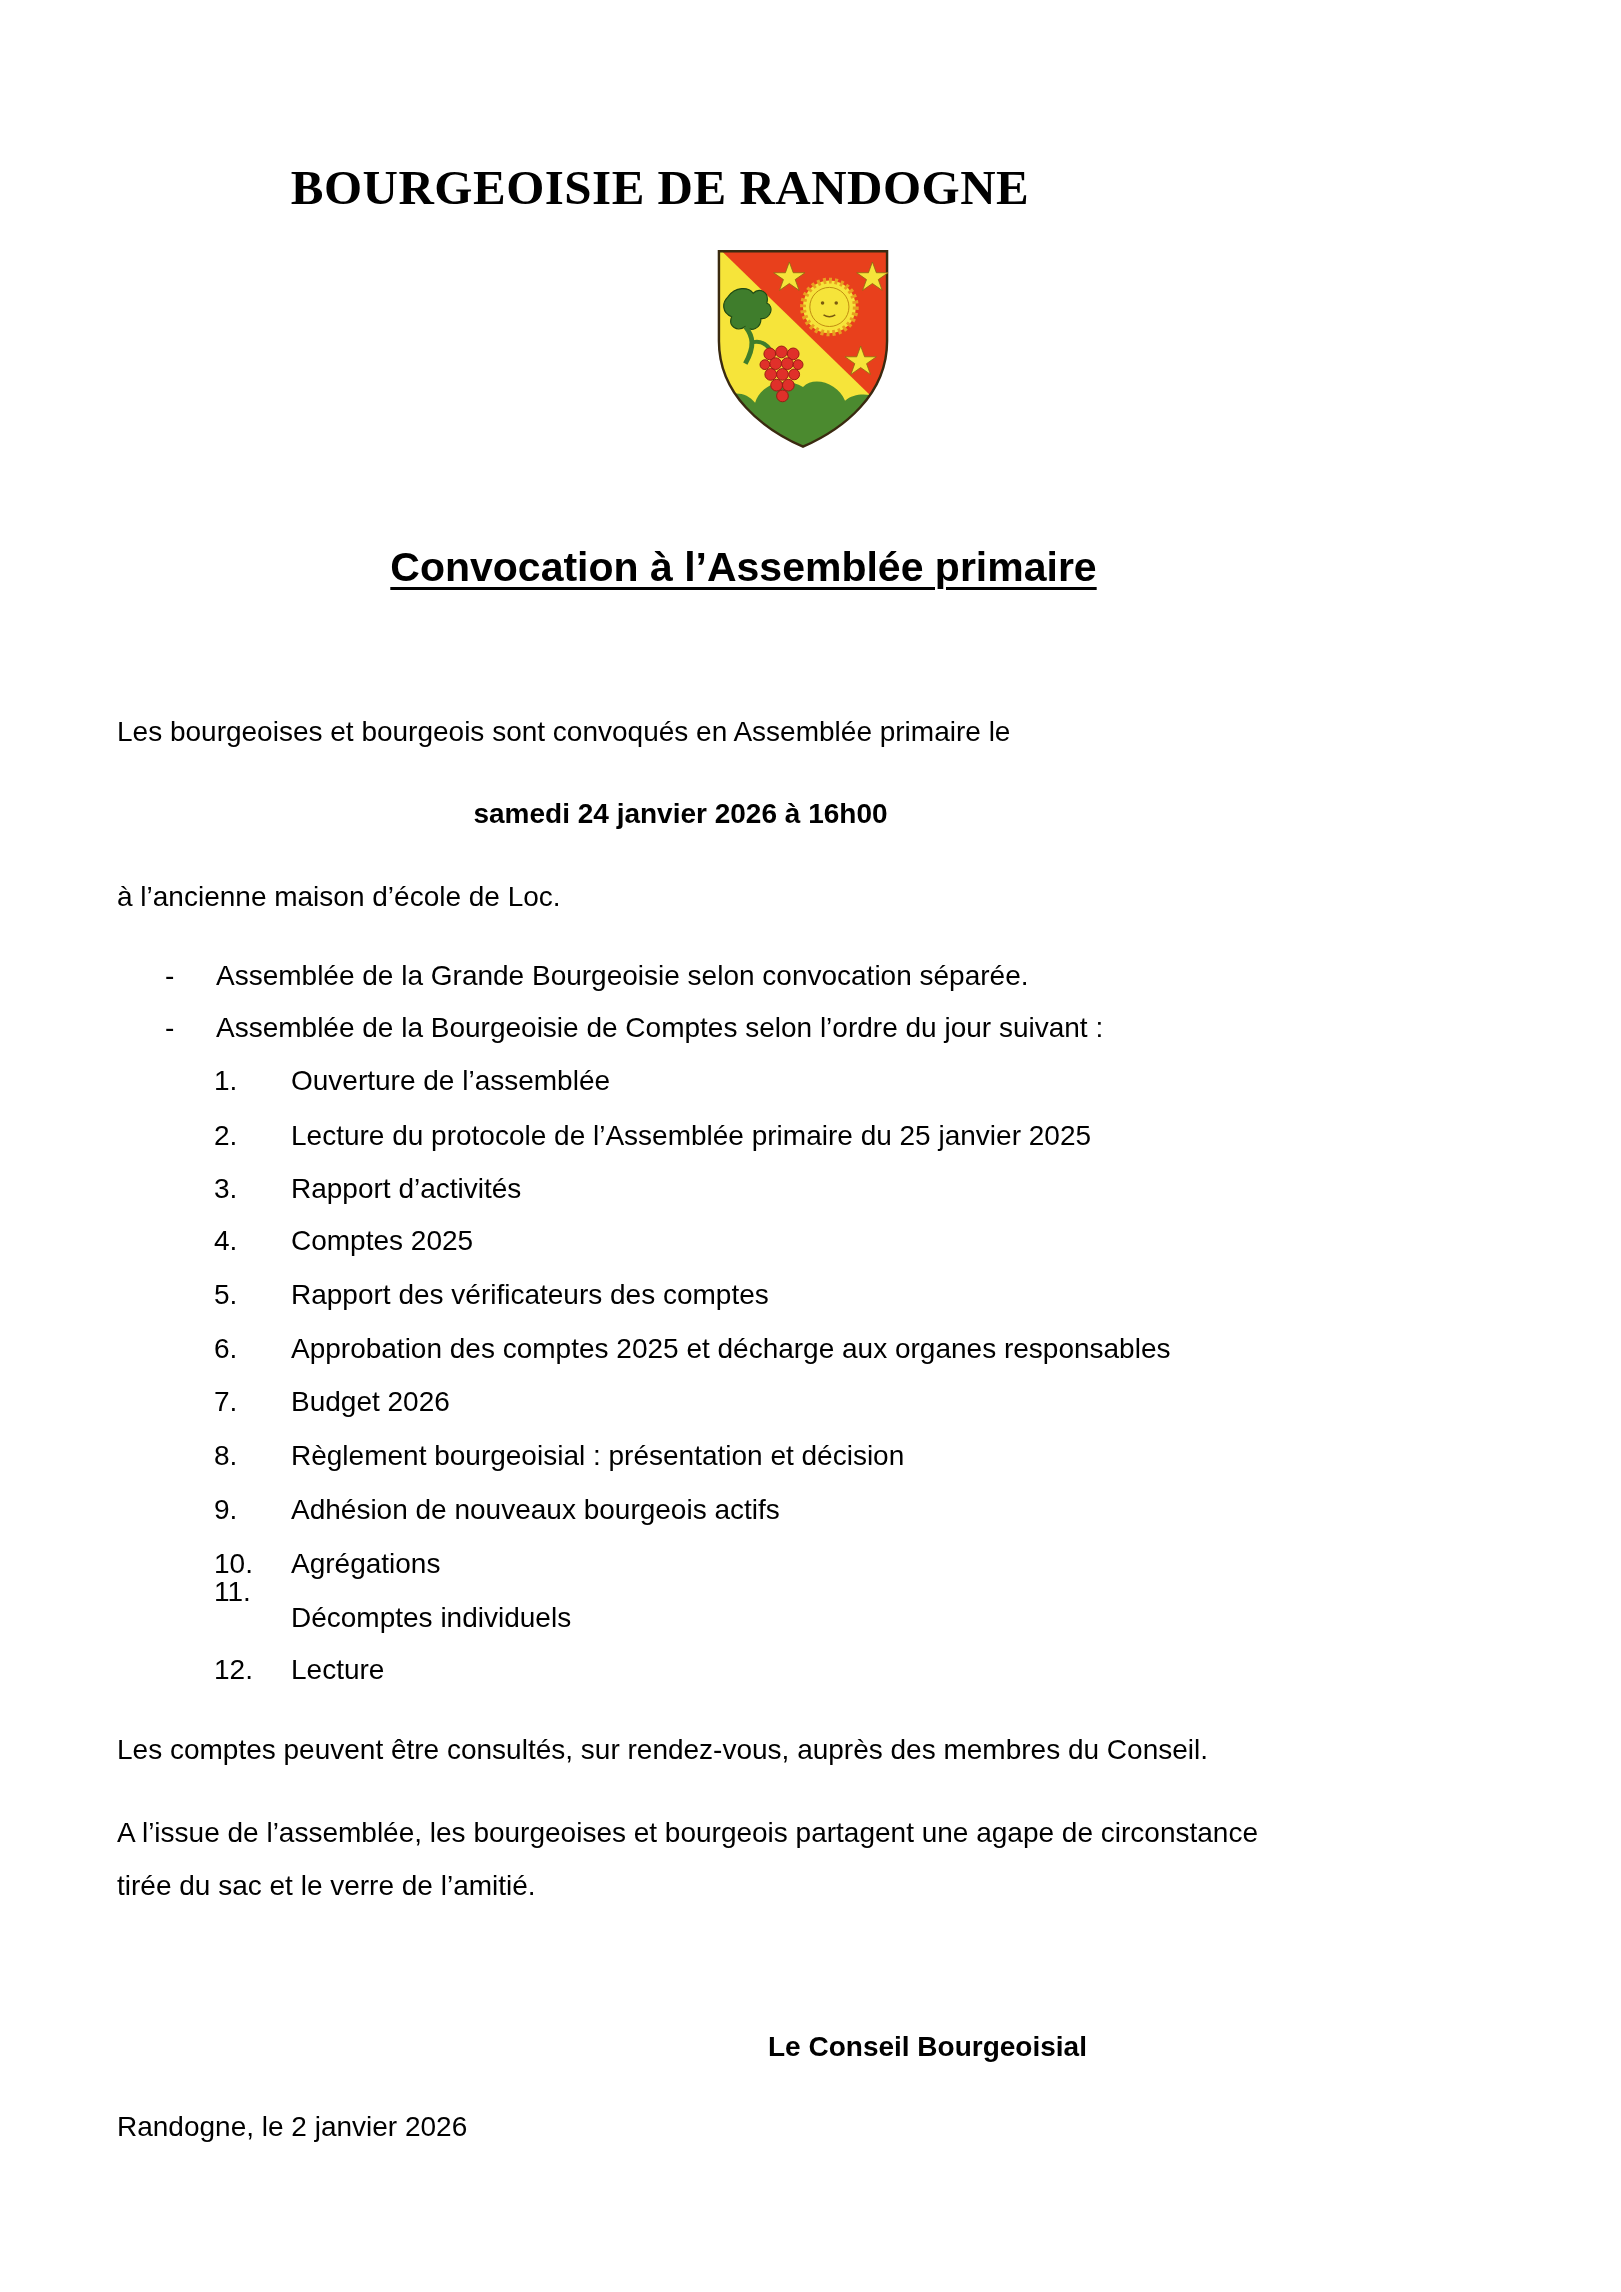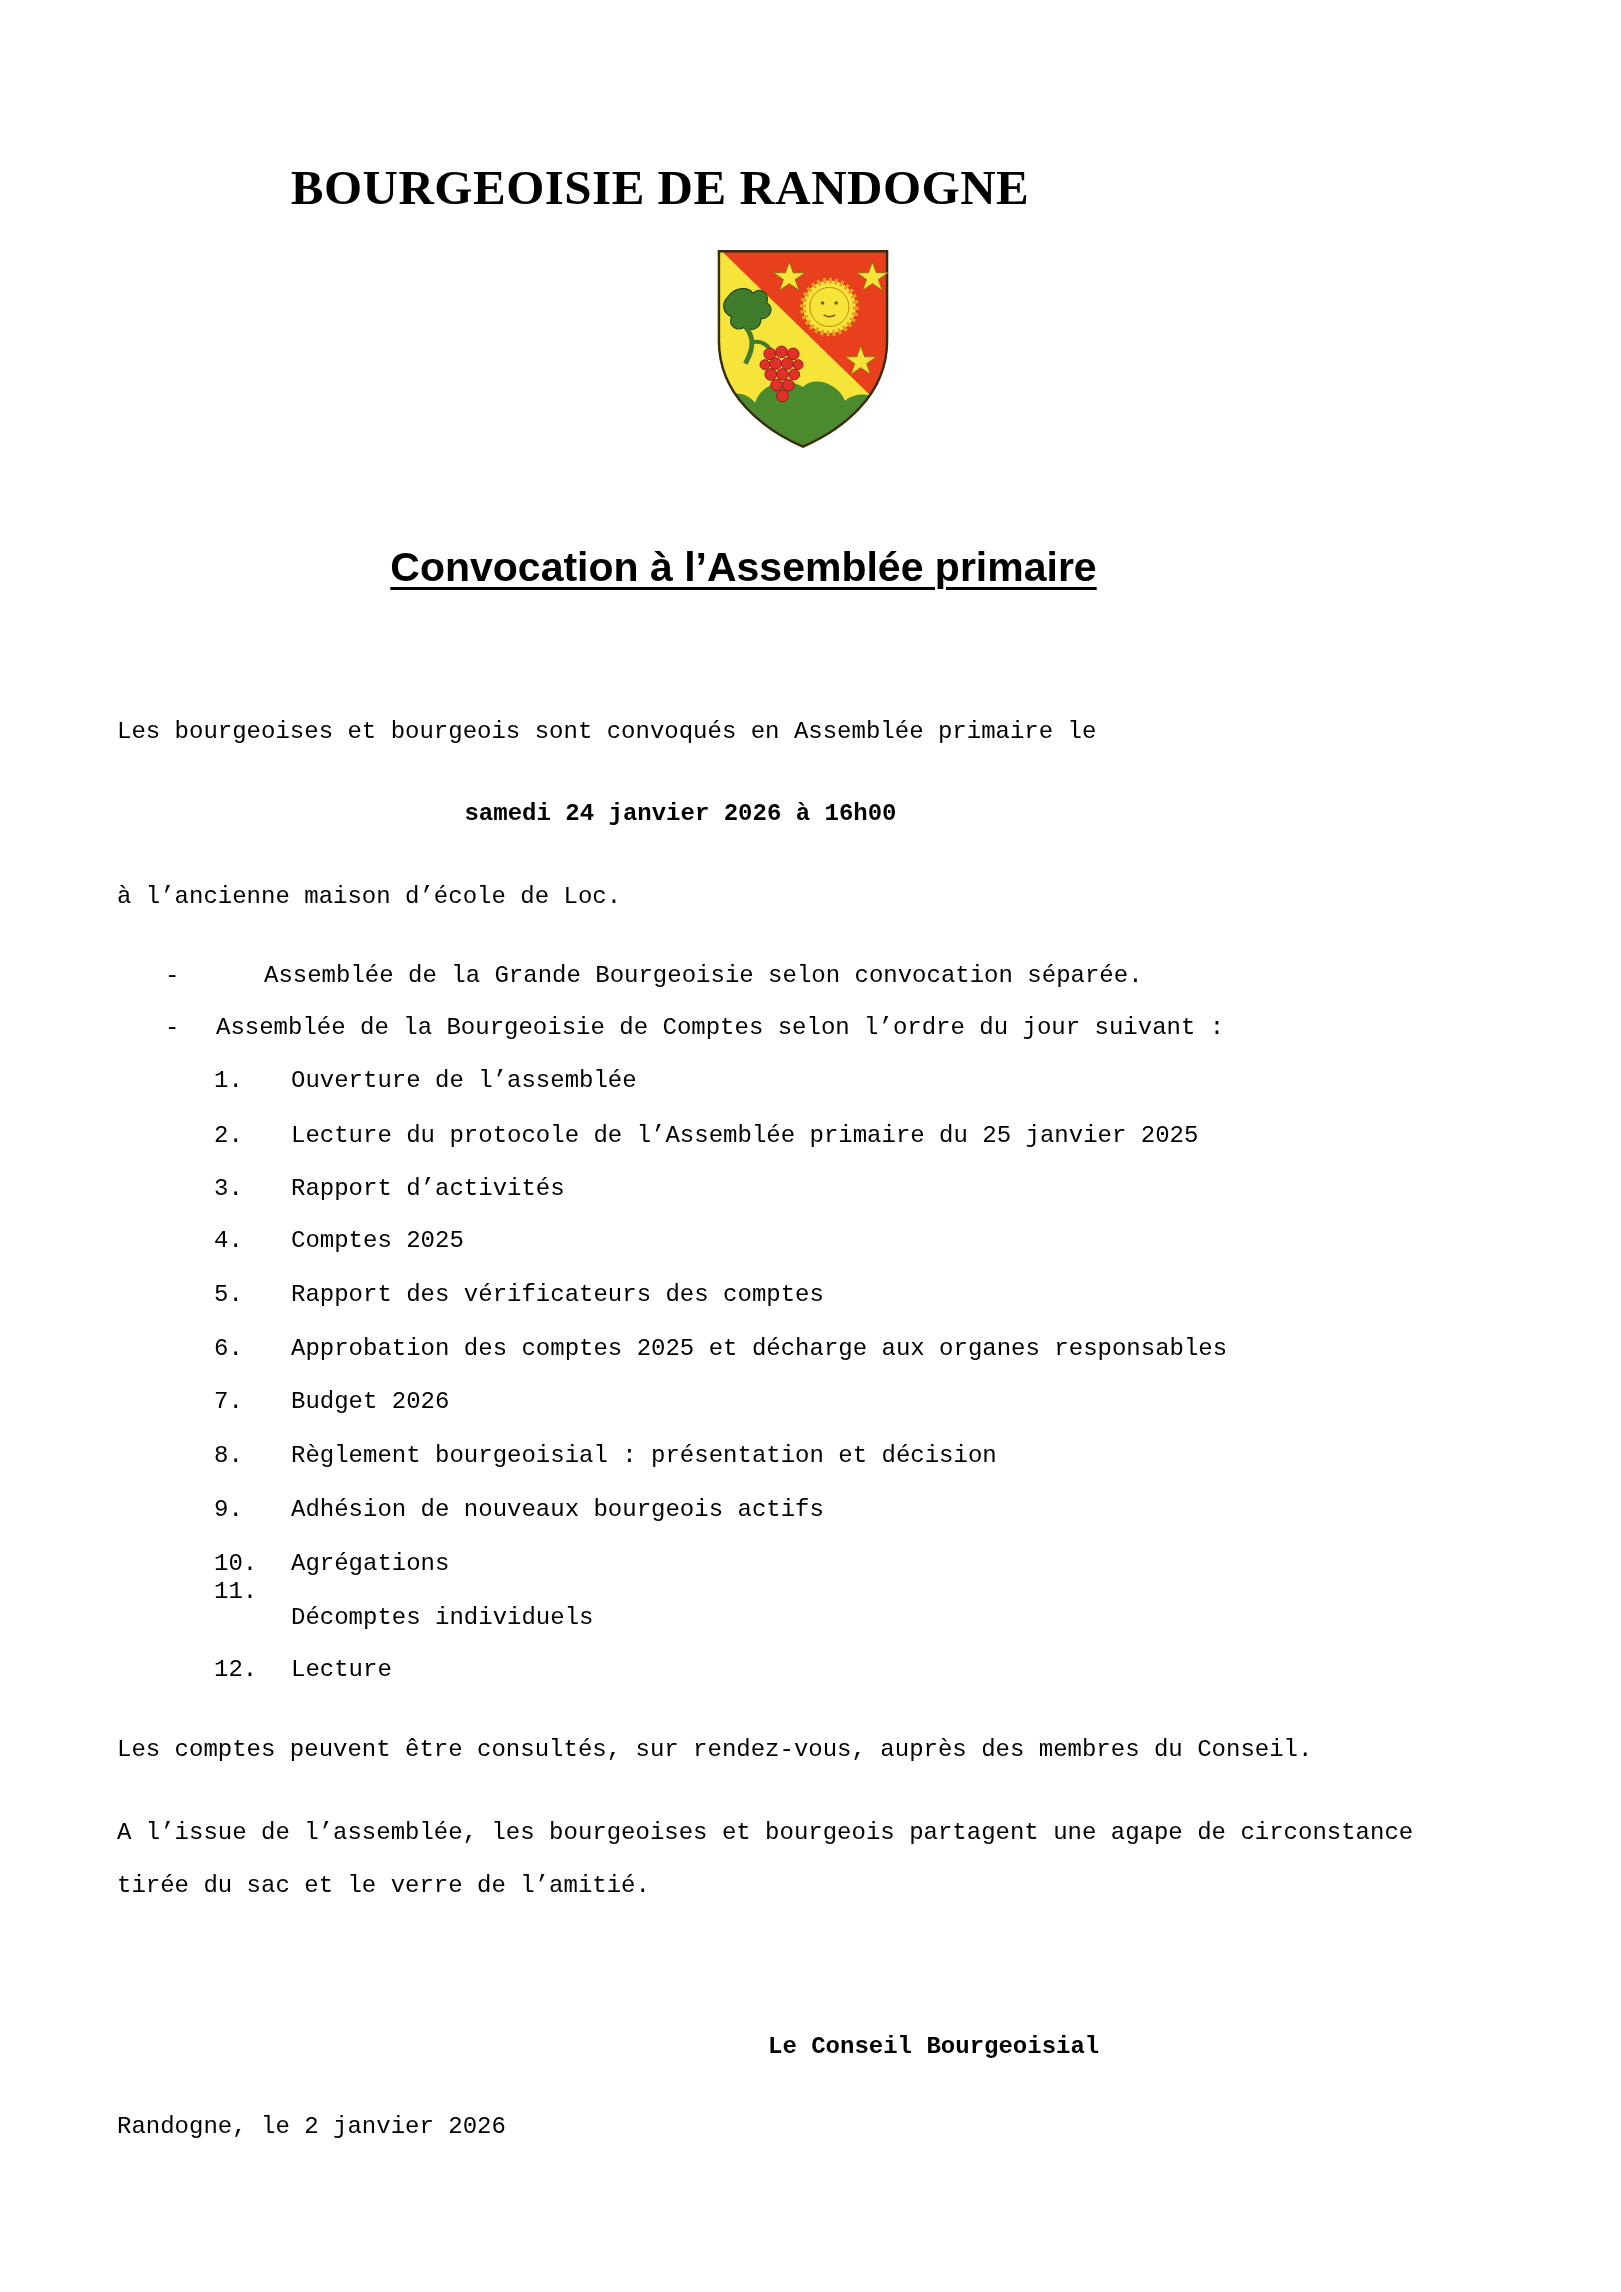--- a/index.html
+++ b/index.html
@@ -1,18 +1,18 @@
 <!DOCTYPE html>
 <html><head>
 <meta charset="utf-8">
 <style>
   html, body { margin: 0; padding: 0; background: #ffffff; }
   body { width: 1621px; height: 2293px; position: relative; overflow: hidden; color: #000; }
   .page { position: absolute; left: 0; top: 0; width: 1621px; height: 2293px; background: #fff; }
-  .ln { position: absolute; white-space: nowrap; font-family: Liberation Mono, monospace; font-size: 24px; line-height: 32px; color: #000; }
+  .ln { position: absolute; white-space: nowrap; font-family: Liberation Sans, sans-serif; font-size: 28px; line-height: 32px; color: #000; }
   .bold { font-weight: bold; }
   .org-title { position: absolute; left: 0; width: 1320px; top: 163px; text-align: center; font-family: "Liberation Serif", serif; font-weight: bold; font-size: 49px; line-height: 49px; letter-spacing: 0.5px; white-space: nowrap; }
   .doc-heading { position: absolute; left: 0; width: 1487px; top: 546px; text-align: center; font-family: "Liberation Sans", sans-serif; font-weight: bold; font-size: 41px; line-height: 42px; white-space: nowrap; }
   .doc-heading span { text-decoration: underline; text-decoration-thickness: 2.9px; text-underline-offset: 5.9px; }
   .center { left: 0; width: 1361px; text-align: center; }
   .shield { position: absolute; left: 716px; top: 248px; width: 174px; height: 201px; }
 </style>
 </head>
 <body>
 
@@ -71,21 +71,21 @@
   </svg>
 
   <div class="doc-heading"><span>Convocation à l’Assemblée primaire</span></div>
 
   <div class="ln" style="left:117px; top:716px;">Les bourgeoises et bourgeois sont convoqués en Assemblée primaire le</div>
   <div class="ln bold center" style="top:798px;">samedi 24 janvier 2026 à 16h00</div>
   <div class="ln" style="left:117px; top:881px;">à l’ancienne maison d’école de Loc.</div>
 
   <div>
     <div class="ln" style="left:165px; top:960px;">-</div>
-    <div class="ln" style="left:216px; top:960px;margin-left:48px;">Assemblée de la Grande Bourgeoisie selon convocation séparée.</div>
+    <div class="ln" style="left:216px; top:960px;">Assemblée de la Grande Bourgeoisie selon convocation séparée.</div>
     <div class="ln" style="left:165px; top:1012px;">-</div>
     <div class="ln" style="left:216px; top:1012px;">Assemblée de la Bourgeoisie de Comptes selon l’ordre du jour suivant :</div>
   </div>
 
   <div>
     <div class="ln" style="left:214px; top:1065px;">1.</div>
     <div class="ln" style="left:291px; top:1065px;">Ouverture de l’assemblée</div>
 
     <div class="ln" style="left:214px; top:1120px;">2.</div>
     <div class="ln" style="left:291px; top:1120px;">Lecture du protocole de l’Assemblée primaire du 25 janvier 2025</div>

